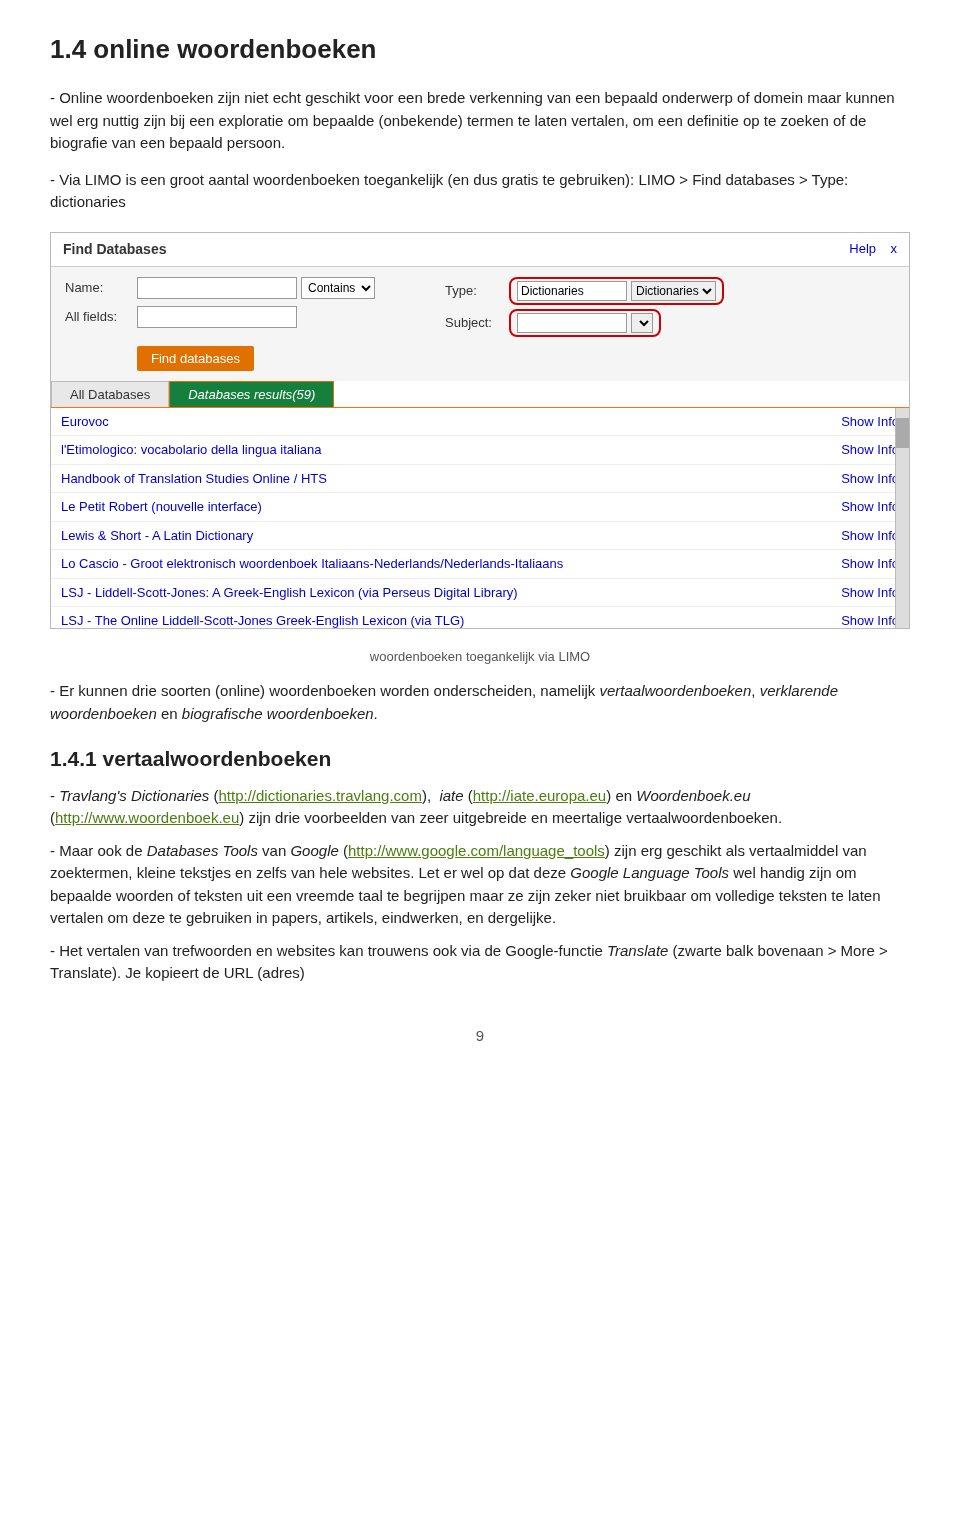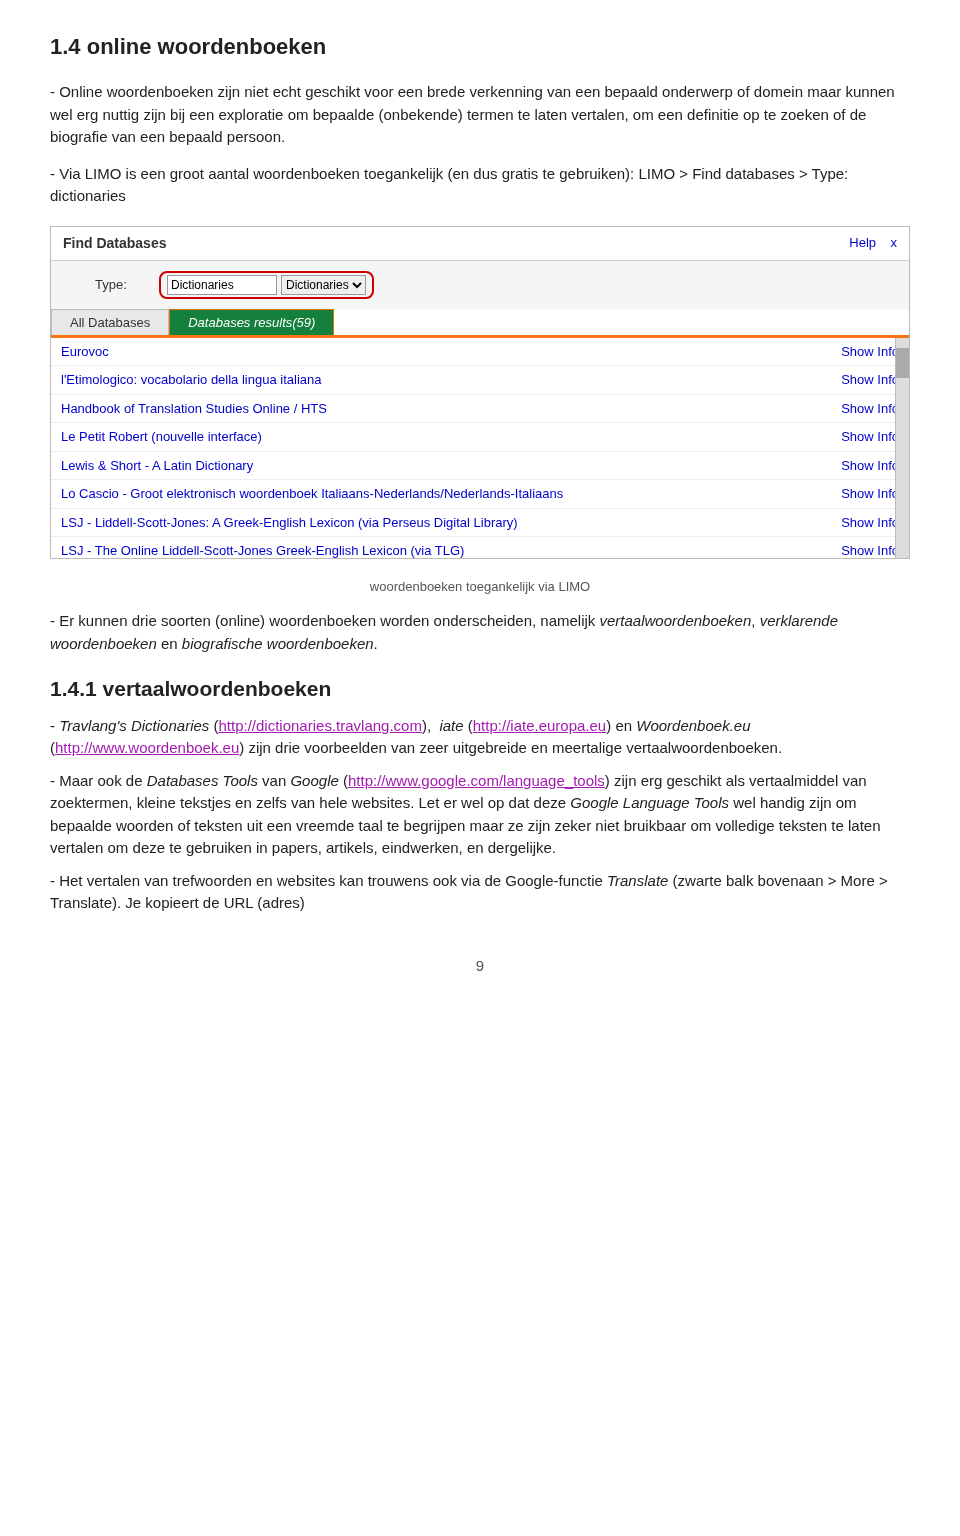--- a/index.html
+++ b/index.html
@@ -6,21 +6,21 @@
     body {
       font-family: Arial, sans-serif;
       font-size: 15px;
       color: #222;
       background: #fff;
       width: 960px;
       padding: 30px 50px 60px 50px;
       line-height: 1.5;
     }
     h1.page-title {
-      font-size: 22px;
+      font-size: 26px;
       font-weight: bold;
       margin-bottom: 18px;
     }
     p { margin-bottom: 10px; }
     .section-intro { margin-bottom: 14px; }
     .limo-box {
       border: 1px solid #bbb;
       background: #fff;
       margin: 18px 0;
       padding: 0;
@@ -100,21 +100,21 @@
       border: none;
       padding: 5px 14px;
       font-size: 13px;
       cursor: pointer;
       margin-top: 8px;
       border-radius: 2px;
     }
     .tabs-row {
       display: flex;
       gap: 0;
-      border-bottom: 3px solid #f97316;
+      border-bottom: 1px solid #f97316;
       background: #fff;
     }
     .tab-btn {
       padding: 5px 18px;
       font-size: 13px;
       border: 1px solid #bbb;
       border-bottom: none;
       cursor: pointer;
       background: #e8e8e8;
       color: #333;
@@ -170,21 +170,21 @@
       color: #555;
       margin: 8px 0 14px 0;
     }
     h2.section-heading {
       font-size: 21px;
       font-weight: bold;
       margin: 18px 0 10px 0;
     }
     .italic { font-style: italic; }
     .bold-italic { font-weight: normal; font-style: italic; }
-    a { color: #a21caf; }
+    a { color: #4d7c0f; }
     .page-num {
       text-align: center;
       font-size: 15px;
       margin-top: 40px;
       color: #555;
     }
   </style>
 </head>
 <body>
 
@@ -198,28 +198,53 @@
     <span class="limo-box-header-left">Find Databases</span>
     <span class="limo-box-header-right">
       <span>Help</span>
       &nbsp;&nbsp;
       <span>x</span>
     </span>
   </div>
   <div class="limo-form-area">
     <div style="display:flex; gap:40px;">
 
+      <div>
+        <div class="form-row">
+          <span class="form-label">Name:</span>
+          <input class="form-input" type="text" style="">
+          <select class="form-select">
+            <option>Contains</option>
+          </select>
+        </div>
+        <div class="form-row">
+          <span class="form-label">All fields:</span>
+          <input class="form-input" type="text" style="">
+        </div>
+        <div style="margin-top:10px; margin-left:72px;">
+          <button class="find-btn">Find databases</button>
+        </div>
+      </div>
 
       <div class="type-area">
         <div class="type-row">
           <span class="type-label">Type:</span>
           <div class="type-input-box">
             <input class="type-value-input" type="text" value="Dictionaries" style="">
             <select style="height:20px; font-size:12px; border:1px solid #999;">
               <option>Dictionaries</option>
+            </select>
+          </div>
+        </div>
+        <div class="type-row">
+          <span class="type-label">Subject:</span>
+          <div class="type-input-box">
+            <input class="type-value-input" type="text" value="" style="">
+            <select style="height:20px; font-size:12px; border:1px solid #999;">
+              <option></option>
             </select>
           </div>
         </div>
       </div>
     </div>
   </div>
 
   <div class="tabs-row">
     <button class="tab-btn">All Databases</button>
     <button class="tab-btn active">Databases results(59)</button>

